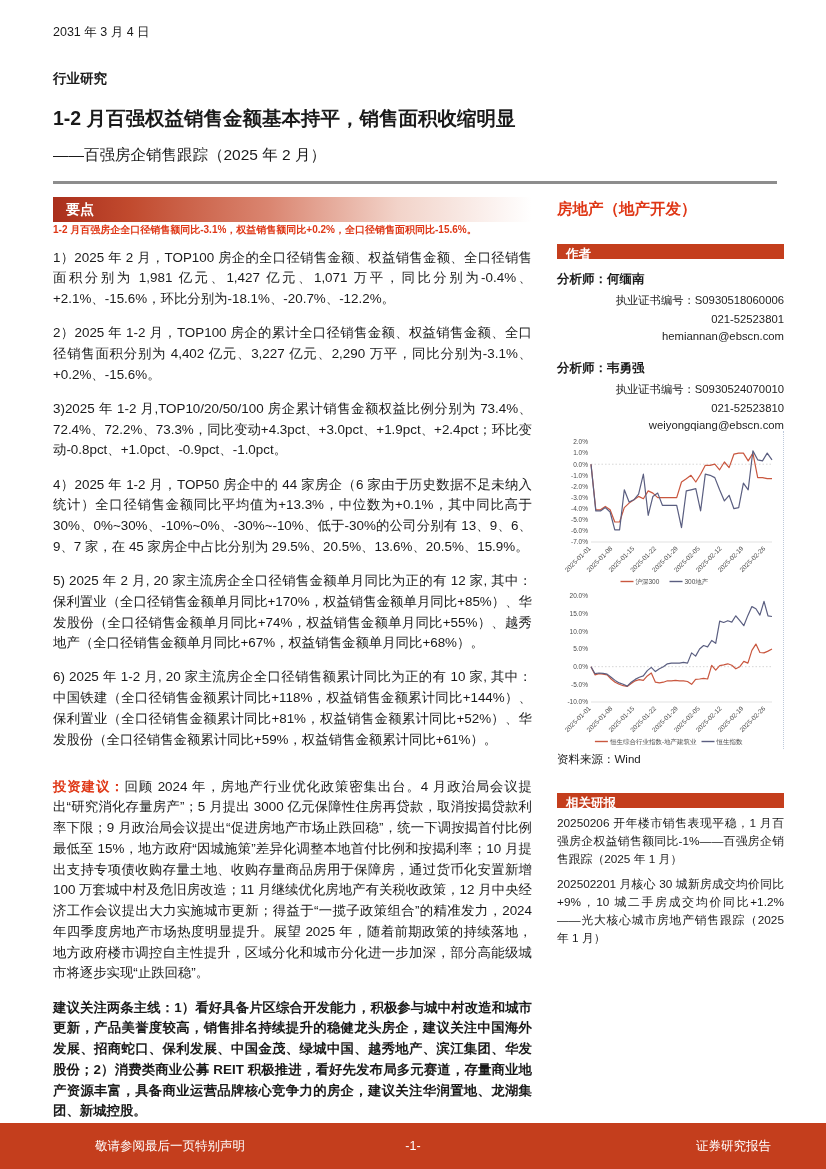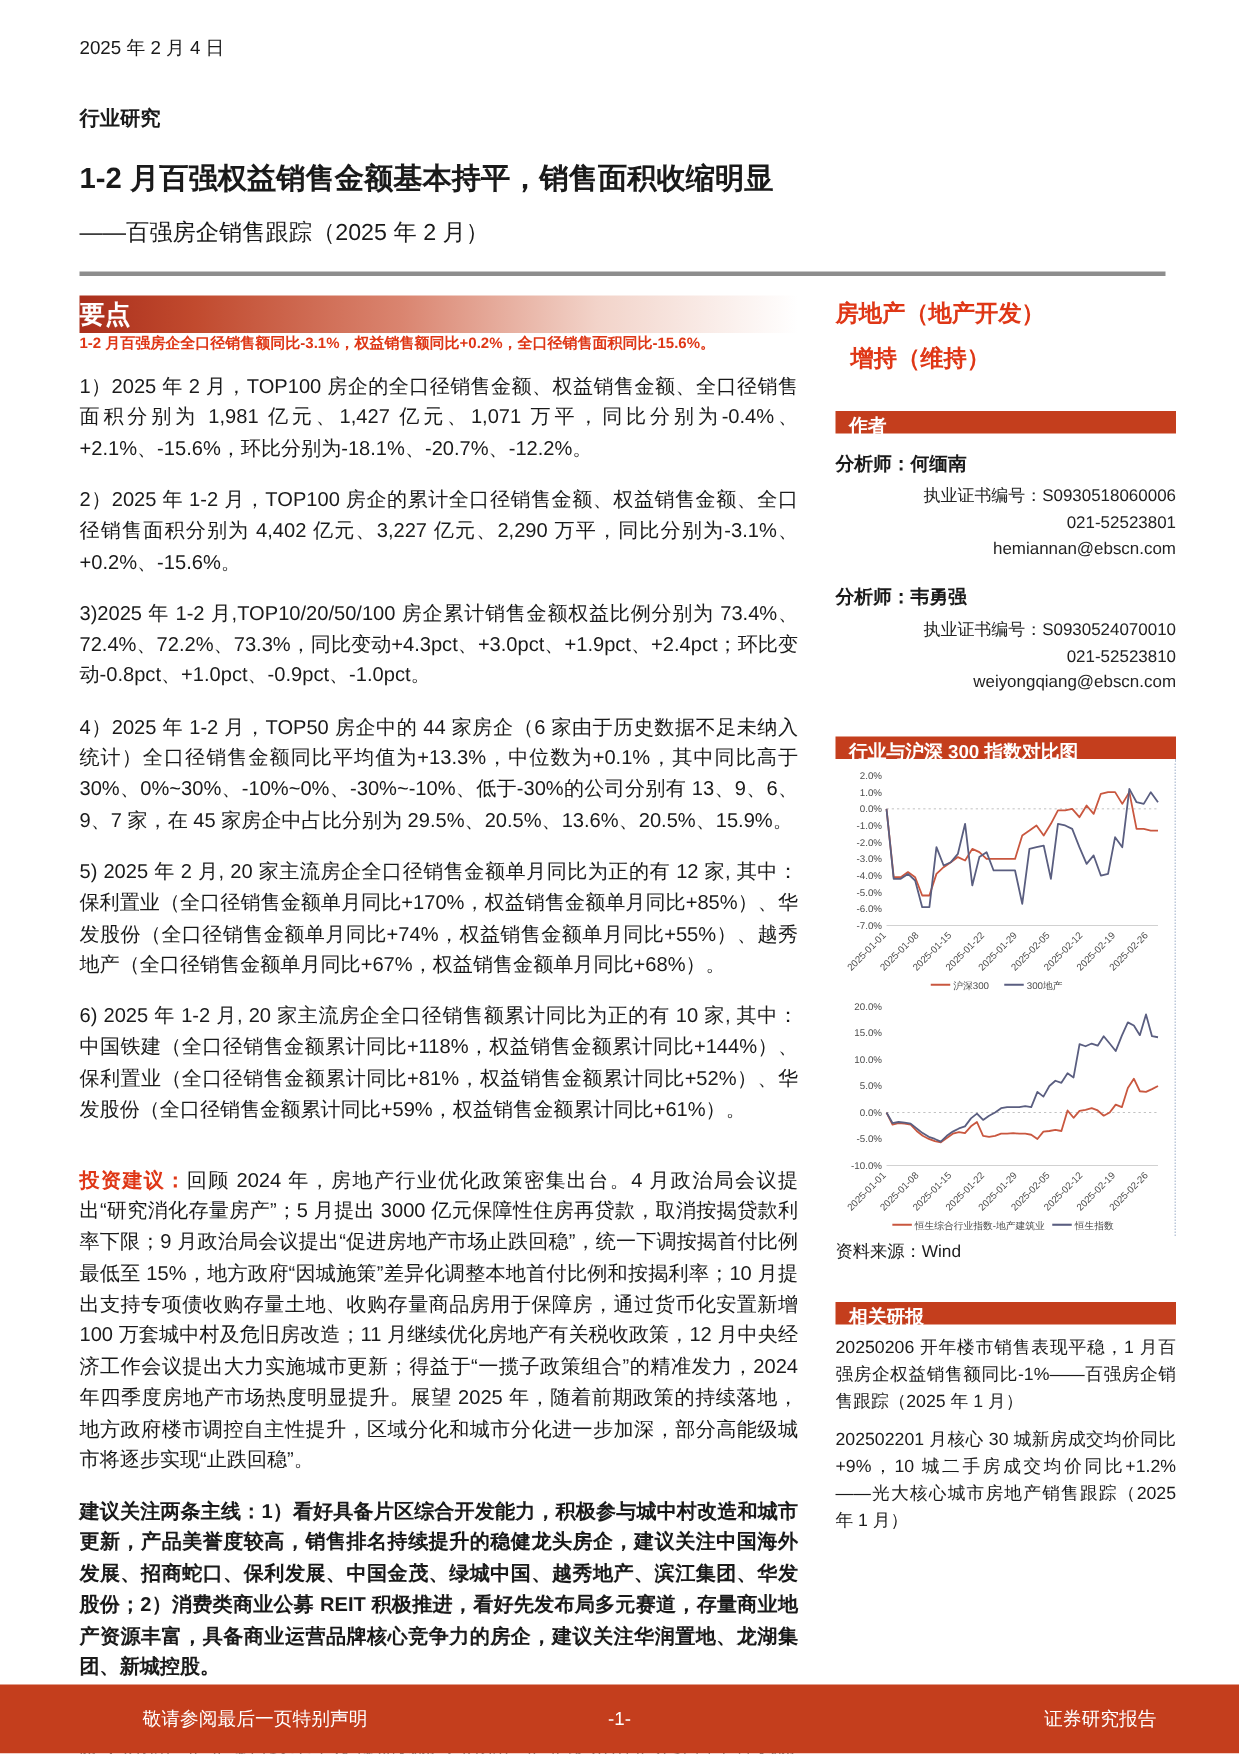--- a/index.html
+++ b/index.html
@@ -18,21 +18,21 @@
   .date{font-size:12.5px;}
   .section-label{margin-top:29px;font-weight:bold;font-size:13.5px;}
   .title{margin-top:17px;font-size:19.5px;font-weight:bold;}
   .subtitle{margin-top:13px;font-size:15.5px;}
   .rule{margin-top:15px;height:3px;background:#8d8d8d;width:724px;}
   .content{display:flex;margin-top:13px;}
   .left-col{width:479px;}
   .right-col{width:227px;margin-left:25px;}
 
   .keypoints-bar{
-    height:25px;line-height:25px;color:#fff;font-weight:bold;font-size:17px;
+    height:25px;line-height:25px;padding-left:13px;color:#fff;font-weight:bold;font-size:14px;
     background:linear-gradient(90deg,#a93category 0%);
     background:linear-gradient(90deg,#aa2f1c 0%,#c14a2e 16%,#da8570 45%,#f2d3c9 72%,#ffffff 100%);
   }
   .summary{color:var(--red-text);font-weight:bold;font-size:10px;line-height:1.55;margin-top:0;text-align:justify;}
   .point{font-size:13.4px;line-height:1.55;margin-top:1px;text-align:justify;}
   .lead-red{color:var(--red-text);font-weight:bold;}
   .bold-par{font-weight:bold;}
   .mt-big{margin-top:26px;}
 
   .industry{color:var(--red-text);font-weight:bold;font-size:15.5px;margin-top:2px;}
@@ -59,21 +59,21 @@
   .footer-left,.footer-right{position:relative;z-index:1;}
 
   svg .tick{font-size:6.5px;fill:#4a4a4a;font-family:"Liberation Sans",sans-serif;}
   svg .legend-text{font-size:6.5px;fill:#4a4a4a;font-family:"Liberation Sans",sans-serif;}
 </style>
 </head>
 <body>
 
 <div class="page">
 
-  <div class="date">2025 年 2 月 4 日</div>
+  <div class="date">2031 年 3 月 4 日</div>
   <div class="section-label">行业研究</div>
   <div class="title">1-2 月百强权益销售金额基本持平，销售面积收缩明显</div>
   <div class="subtitle">——百强房企销售跟踪（2025 年 2 月）</div>
   <div class="rule"></div>
 
   <div class="content">
 
     <div class="left-col">
       <div class="keypoints-bar">要点</div>
       <p class="summary">1-2 月百强房企全口径销售额同比-3.1%，权益销售额同比+0.2%，全口径销售面积同比-15.6%。</p>
@@ -83,38 +83,36 @@
       <p class="point">4）2025 年 1-2 月，TOP50 房企中的 44 家房企（6 家由于历史数据不足未纳入统计）全口径销售金额同比平均值为+13.3%，中位数为+0.1%，其中同比高于 30%、0%~30%、-10%~0%、-30%~-10%、低于-30%的公司分别有 13、9、6、9、7 家，在 45 家房企中占比分别为 29.5%、20.5%、13.6%、20.5%、15.9%。</p>
       <p class="point">5) 2025 年 2 月, 20 家主流房企全口径销售金额单月同比为正的有 12 家, 其中：保利置业（全口径销售金额单月同比+170%，权益销售金额单月同比+85%）、华发股份（全口径销售金额单月同比+74%，权益销售金额单月同比+55%）、越秀地产（全口径销售金额单月同比+67%，权益销售金额单月同比+68%）。</p>
       <p class="point">6) 2025 年 1-2 月, 20 家主流房企全口径销售额累计同比为正的有 10 家, 其中：中国铁建（全口径销售金额累计同比+118%，权益销售金额累计同比+144%）、保利置业（全口径销售金额累计同比+81%，权益销售金额累计同比+52%）、华发股份（全口径销售金额累计同比+59%，权益销售金额累计同比+61%）。</p>
       <p class="point mt-big"><span class="lead-red">投资建议：</span><span>回顾 2024 年，房地产行业优化政策密集出台。4 月政治局会议提出“研究消化存量房产”；5 月提出 3000 亿元保障性住房再贷款，取消按揭贷款利率下限；9 月政治局会议提出“促进房地产市场止跌回稳”，统一下调按揭首付比例最低至 15%，地方政府“因城施策”差异化调整本地首付比例和按揭利率；10 月提出支持专项债收购存量土地、收购存量商品房用于保障房，通过货币化安置新增 100 万套城中村及危旧房改造；11 月继续优化房地产有关税收政策，12 月中央经济工作会议提出大力实施城市更新；得益于“一揽子政策组合”的精准发力，2024 年四季度房地产市场热度明显提升。展望 2025 年，随着前期政策的持续落地，地方政府楼市调控自主性提升，区域分化和城市分化进一步加深，部分高能级城市将逐步实现“止跌回稳”。</span></p>
       <p class="point bold-par">建议关注两条主线：1）看好具备片区综合开发能力，积极参与城中村改造和城市更新，产品美誉度较高，销售排名持续提升的稳健龙头房企，建议关注中国海外发展、招商蛇口、保利发展、中国金茂、绿城中国、越秀地产、滨江集团、华发股份；2）消费类商业公募 REIT 积极推进，看好先发布局多元赛道，存量商业地产资源丰富，具备商业运营品牌核心竞争力的房企，建议关注华润置地、龙湖集团、新城控股。</p>
       <p class="point"><span class="lead-red">风险分析：</span><span>房地产行业宽松政策推进不及预期风险，房地产市场需求不及预期风险，房地产企业项目竣工不及预期风险，房地产企业多元化业务经营不佳风险等。</span></p>
     </div>
 
     <div class="right-col">
       <div class="industry">房地产（地产开发）</div>
-      <div class="rating">增持（维持）</div>
 
       <div class="side-bar-header authors-bar">作者</div>
 
       <div>
         <div class="analyst-name">分析师：何缅南</div>
         <div class="analyst-line">执业证书编号：S0930518060006</div>
         <div class="analyst-line">021-52523801</div>
         <div class="analyst-line">hemiannan@ebscn.com</div>
       </div>
       <div class="analyst-block2">
         <div class="analyst-name">分析师：韦勇强</div>
         <div class="analyst-line">执业证书编号：S0930524070010</div>
         <div class="analyst-line">021-52523810</div>
         <div class="analyst-line">weiyongqiang@ebscn.com</div>
       </div>
 
-      <div class="side-bar-header chart-bar">行业与沪深 300 指数对比图</div>
       <div class="charts-wrap">
         <svg id="chart0" class="chart-svg" width="225" height="154">
             <text x="31" y="9.3" text-anchor="end" class="tick">2.0%</text>
             <text x="31" y="20.41111111111111" text-anchor="end" class="tick">1.0%</text>
             <text x="31" y="31.522222222222222" text-anchor="end" class="tick">0.0%</text>
             <line x1="34" y1="29.22222222222222" x2="215" y2="29.22222222222222" stroke="#bbbbbb" stroke-width="0.6" stroke-dasharray="1.5,2"></line>
             <text x="31" y="42.633333333333326" text-anchor="end" class="tick">-1.0%</text>
             <text x="31" y="53.74444444444444" text-anchor="end" class="tick">-2.0%</text>
             <text x="31" y="64.85555555555555" text-anchor="end" class="tick">-3.0%</text>
             <text x="31" y="75.96666666666665" text-anchor="end" class="tick">-4.0%</text>

